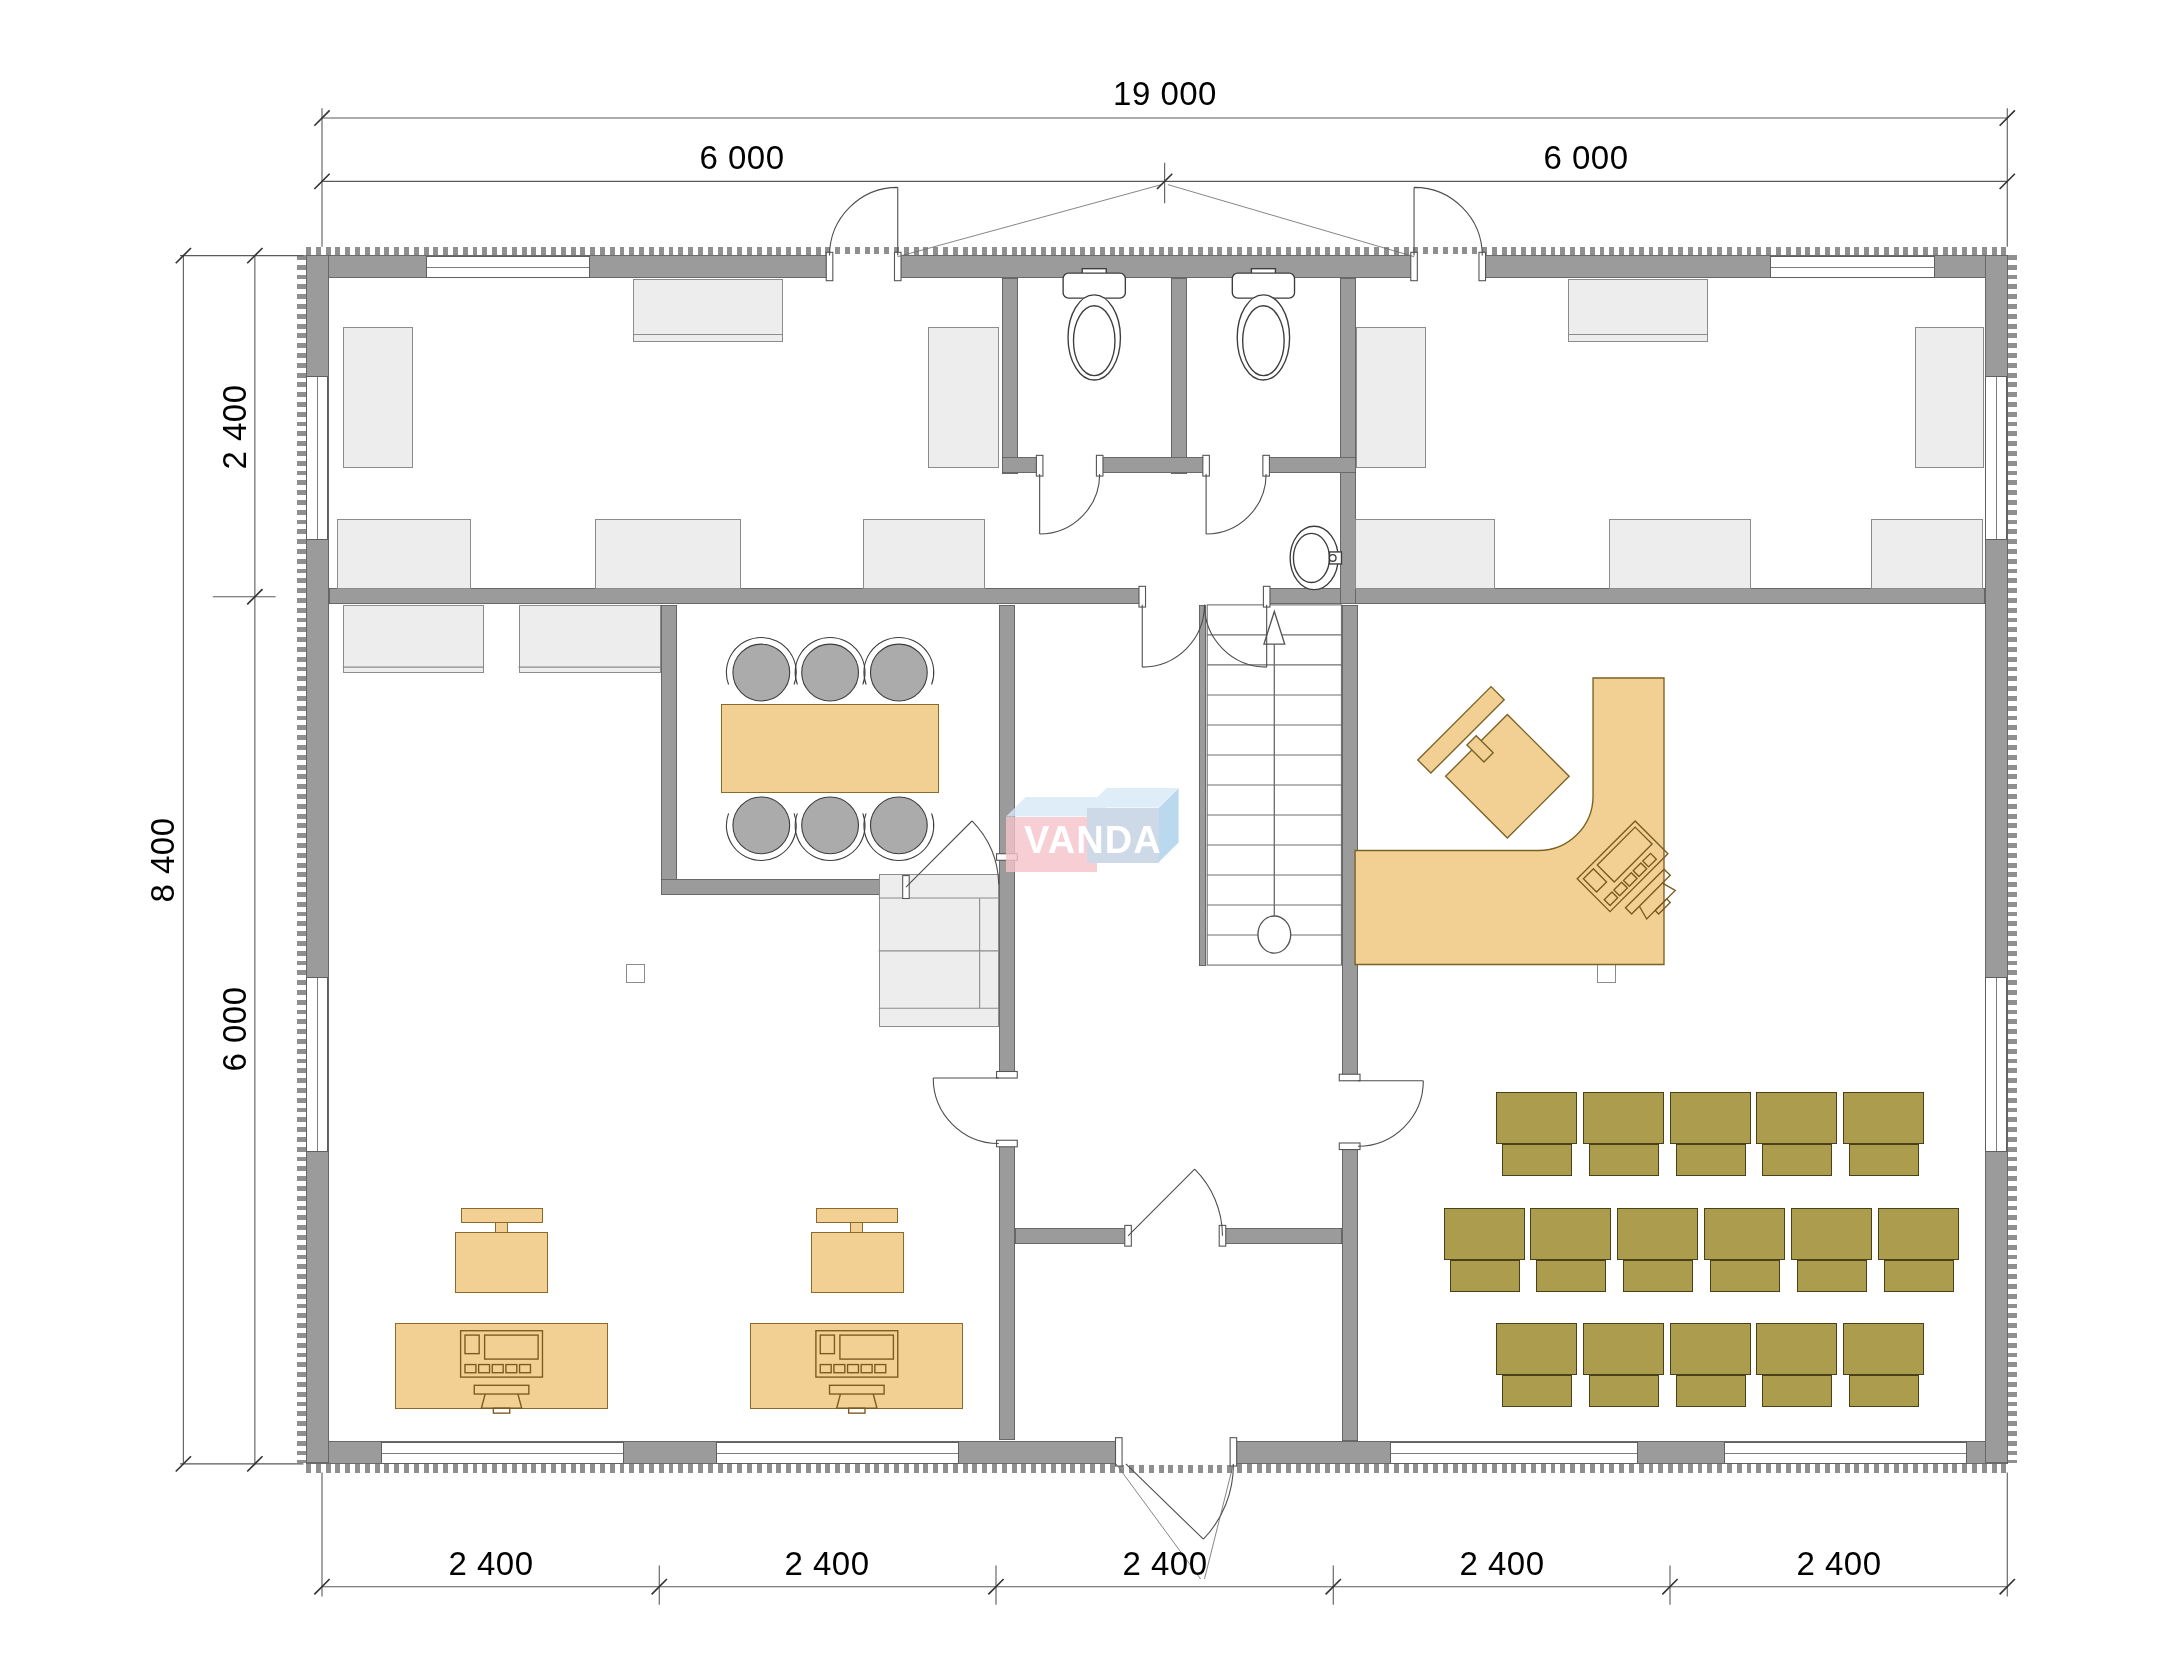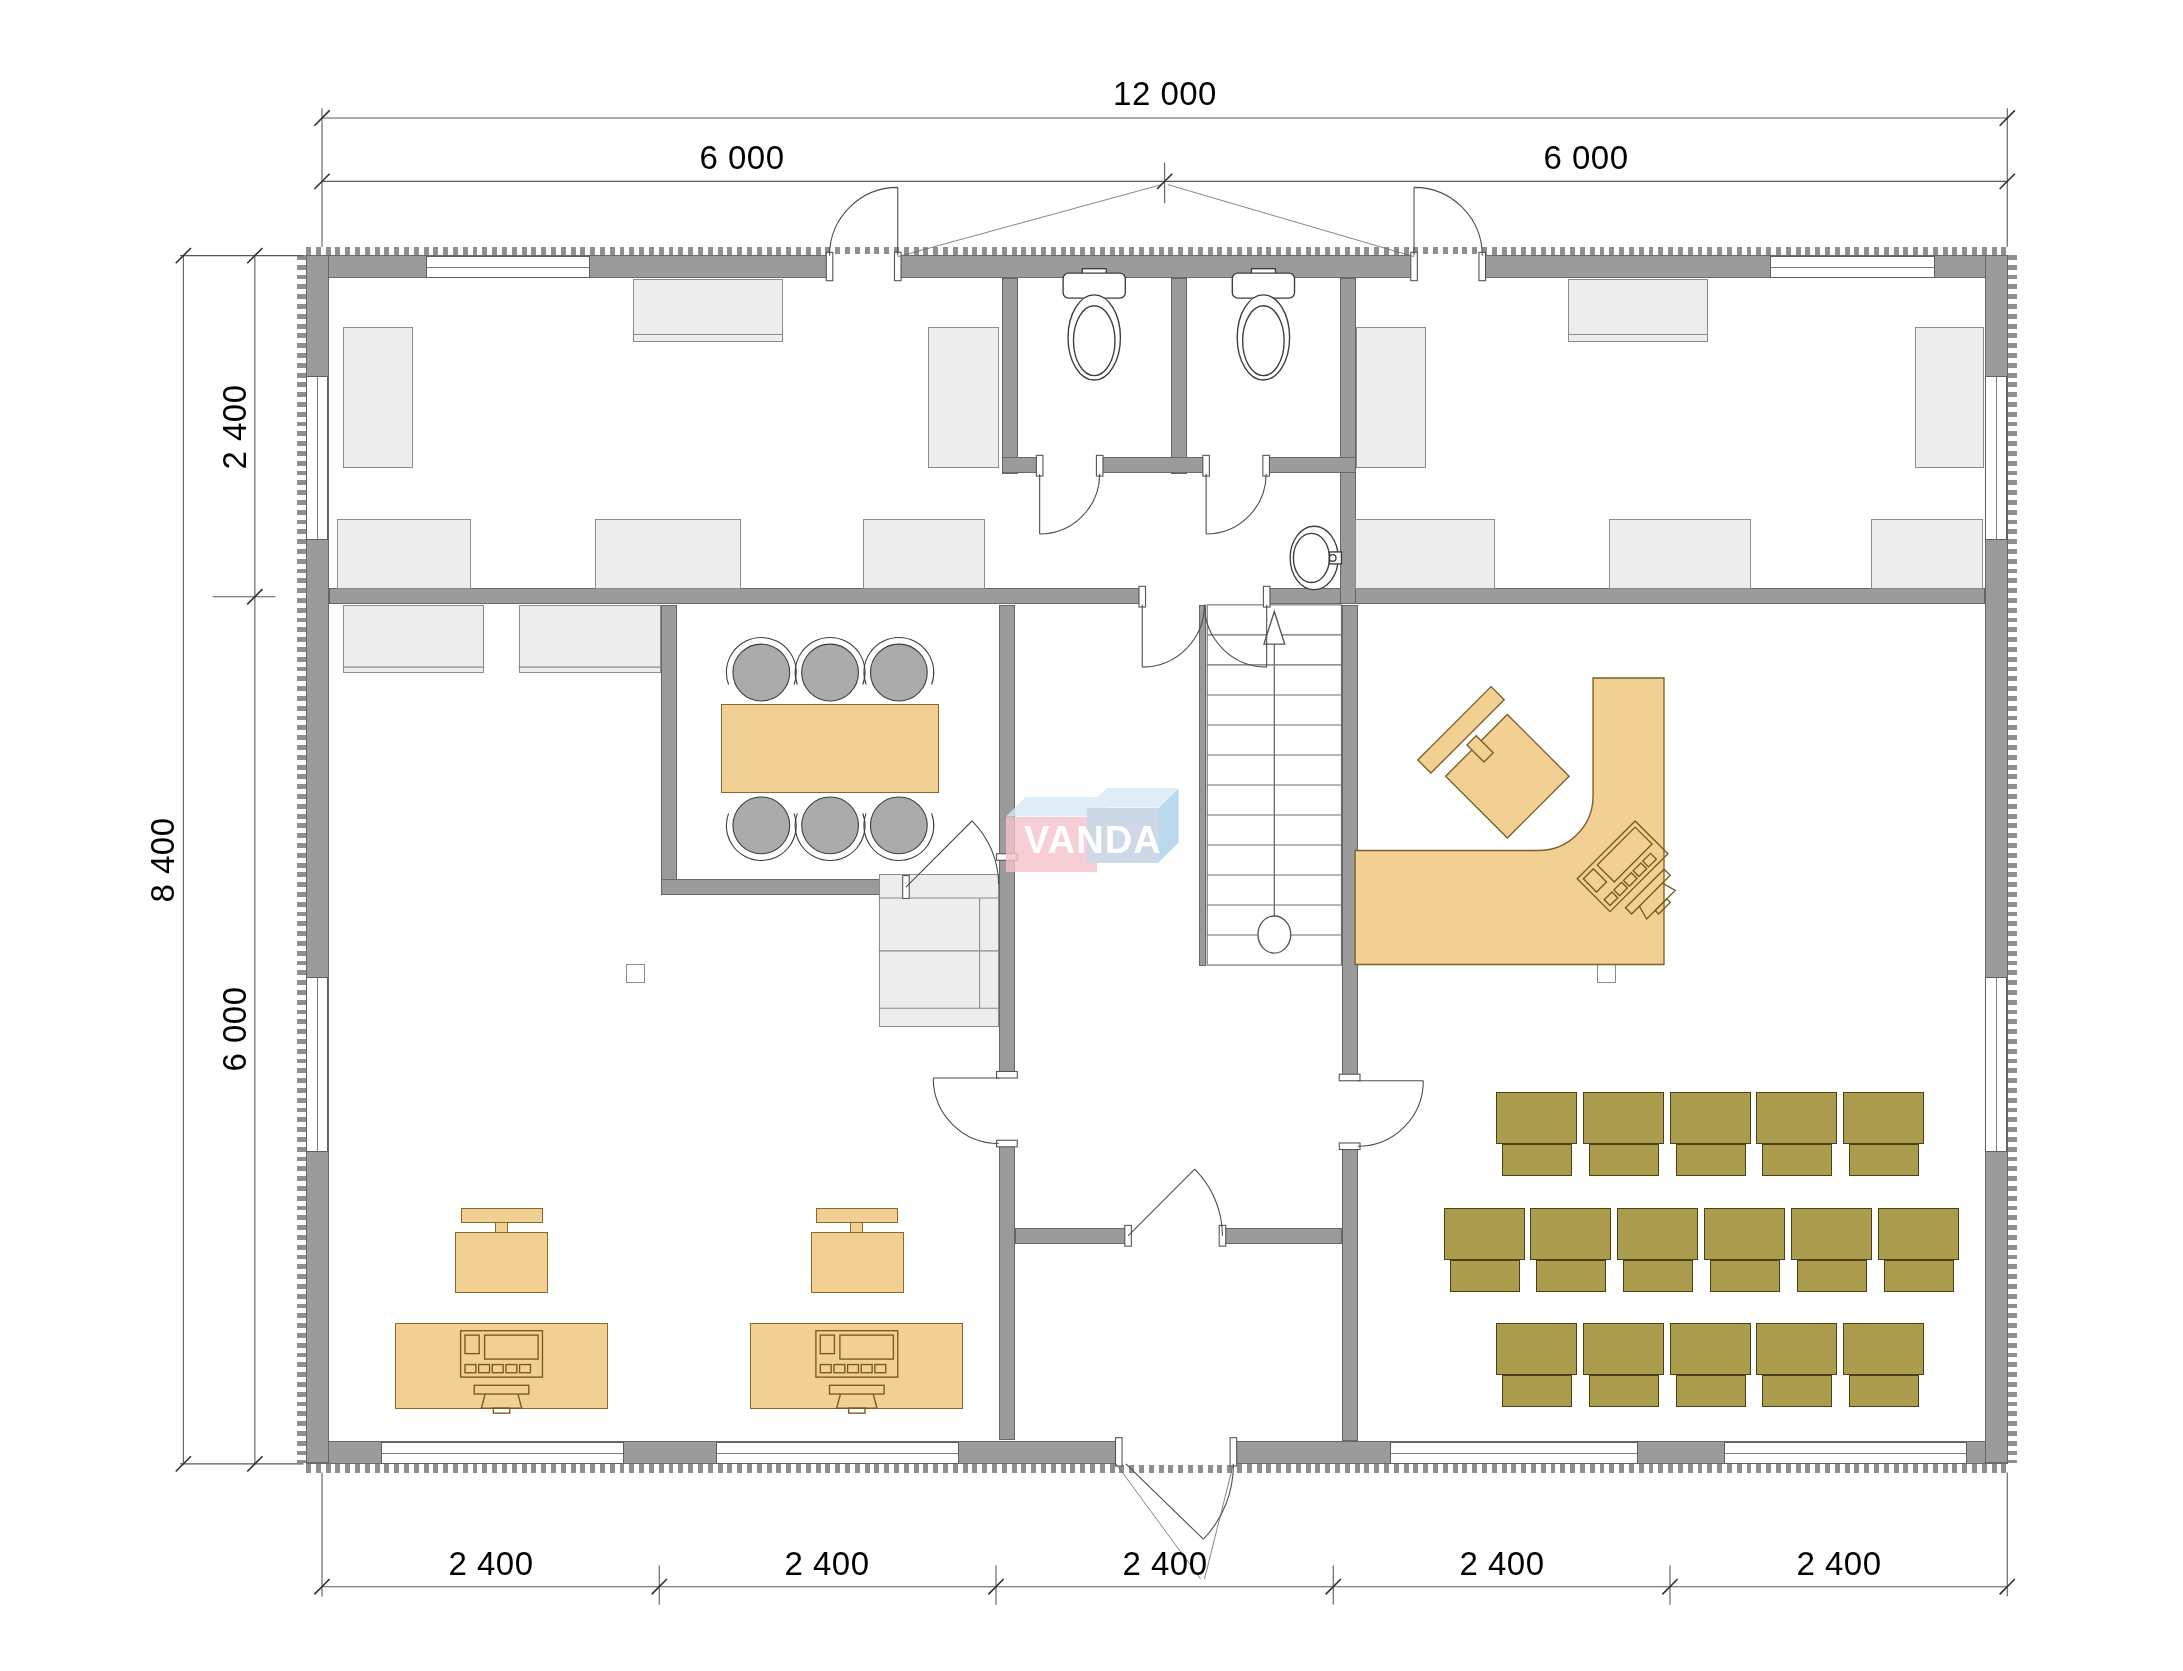--- a/index.html
+++ b/index.html
@@ -310,21 +310,21 @@
     </g>
     <g stroke="#333" stroke-width="3" fill="none">
       <path d="M576 230 L604 202 M3664 230 L3692 202"></path>
       <path d="M576 346 L604 318 M2120 346 L2148 318 M3664 346 L3692 318"></path>
       <path d="M322 482 L350 454 M322 2696 L350 2668"></path>
       <path d="M453 482 L481 454 M453 1107 L481 1079 M453 2696 L481 2668"></path>
       <path d="M576 2921 L604 2893 M1194 2921 L1222 2893 M1811 2921 L1839 2893 M2429 2921 L2457 2893 M3046 2921 L3074 2893 M3664 2921 L3692 2893"></path>
     </g>
   </svg>
 
-  <div class="dim" style="left:1165px;top:94px;">12 000</div>
+  <div class="dim" style="left:1165px;top:94px;">19 000</div>
   <div class="dim" style="left:742px;top:158px;">6 000</div>
   <div class="dim" style="left:1586px;top:158px;">6 000</div>
   <div class="dim rot" style="left:163px;top:860px;">8 400</div>
   <div class="dim rot" style="left:235px;top:427px;">2 400</div>
   <div class="dim rot" style="left:235px;top:1029px;">6 000</div>
   <div class="dim" style="left:491px;top:1564px;">2 400</div>
   <div class="dim" style="left:827px;top:1564px;">2 400</div>
   <div class="dim" style="left:1165px;top:1564px;">2 400</div>
   <div class="dim" style="left:1502px;top:1564px;">2 400</div>
   <div class="dim" style="left:1839px;top:1564px;">2 400</div>

